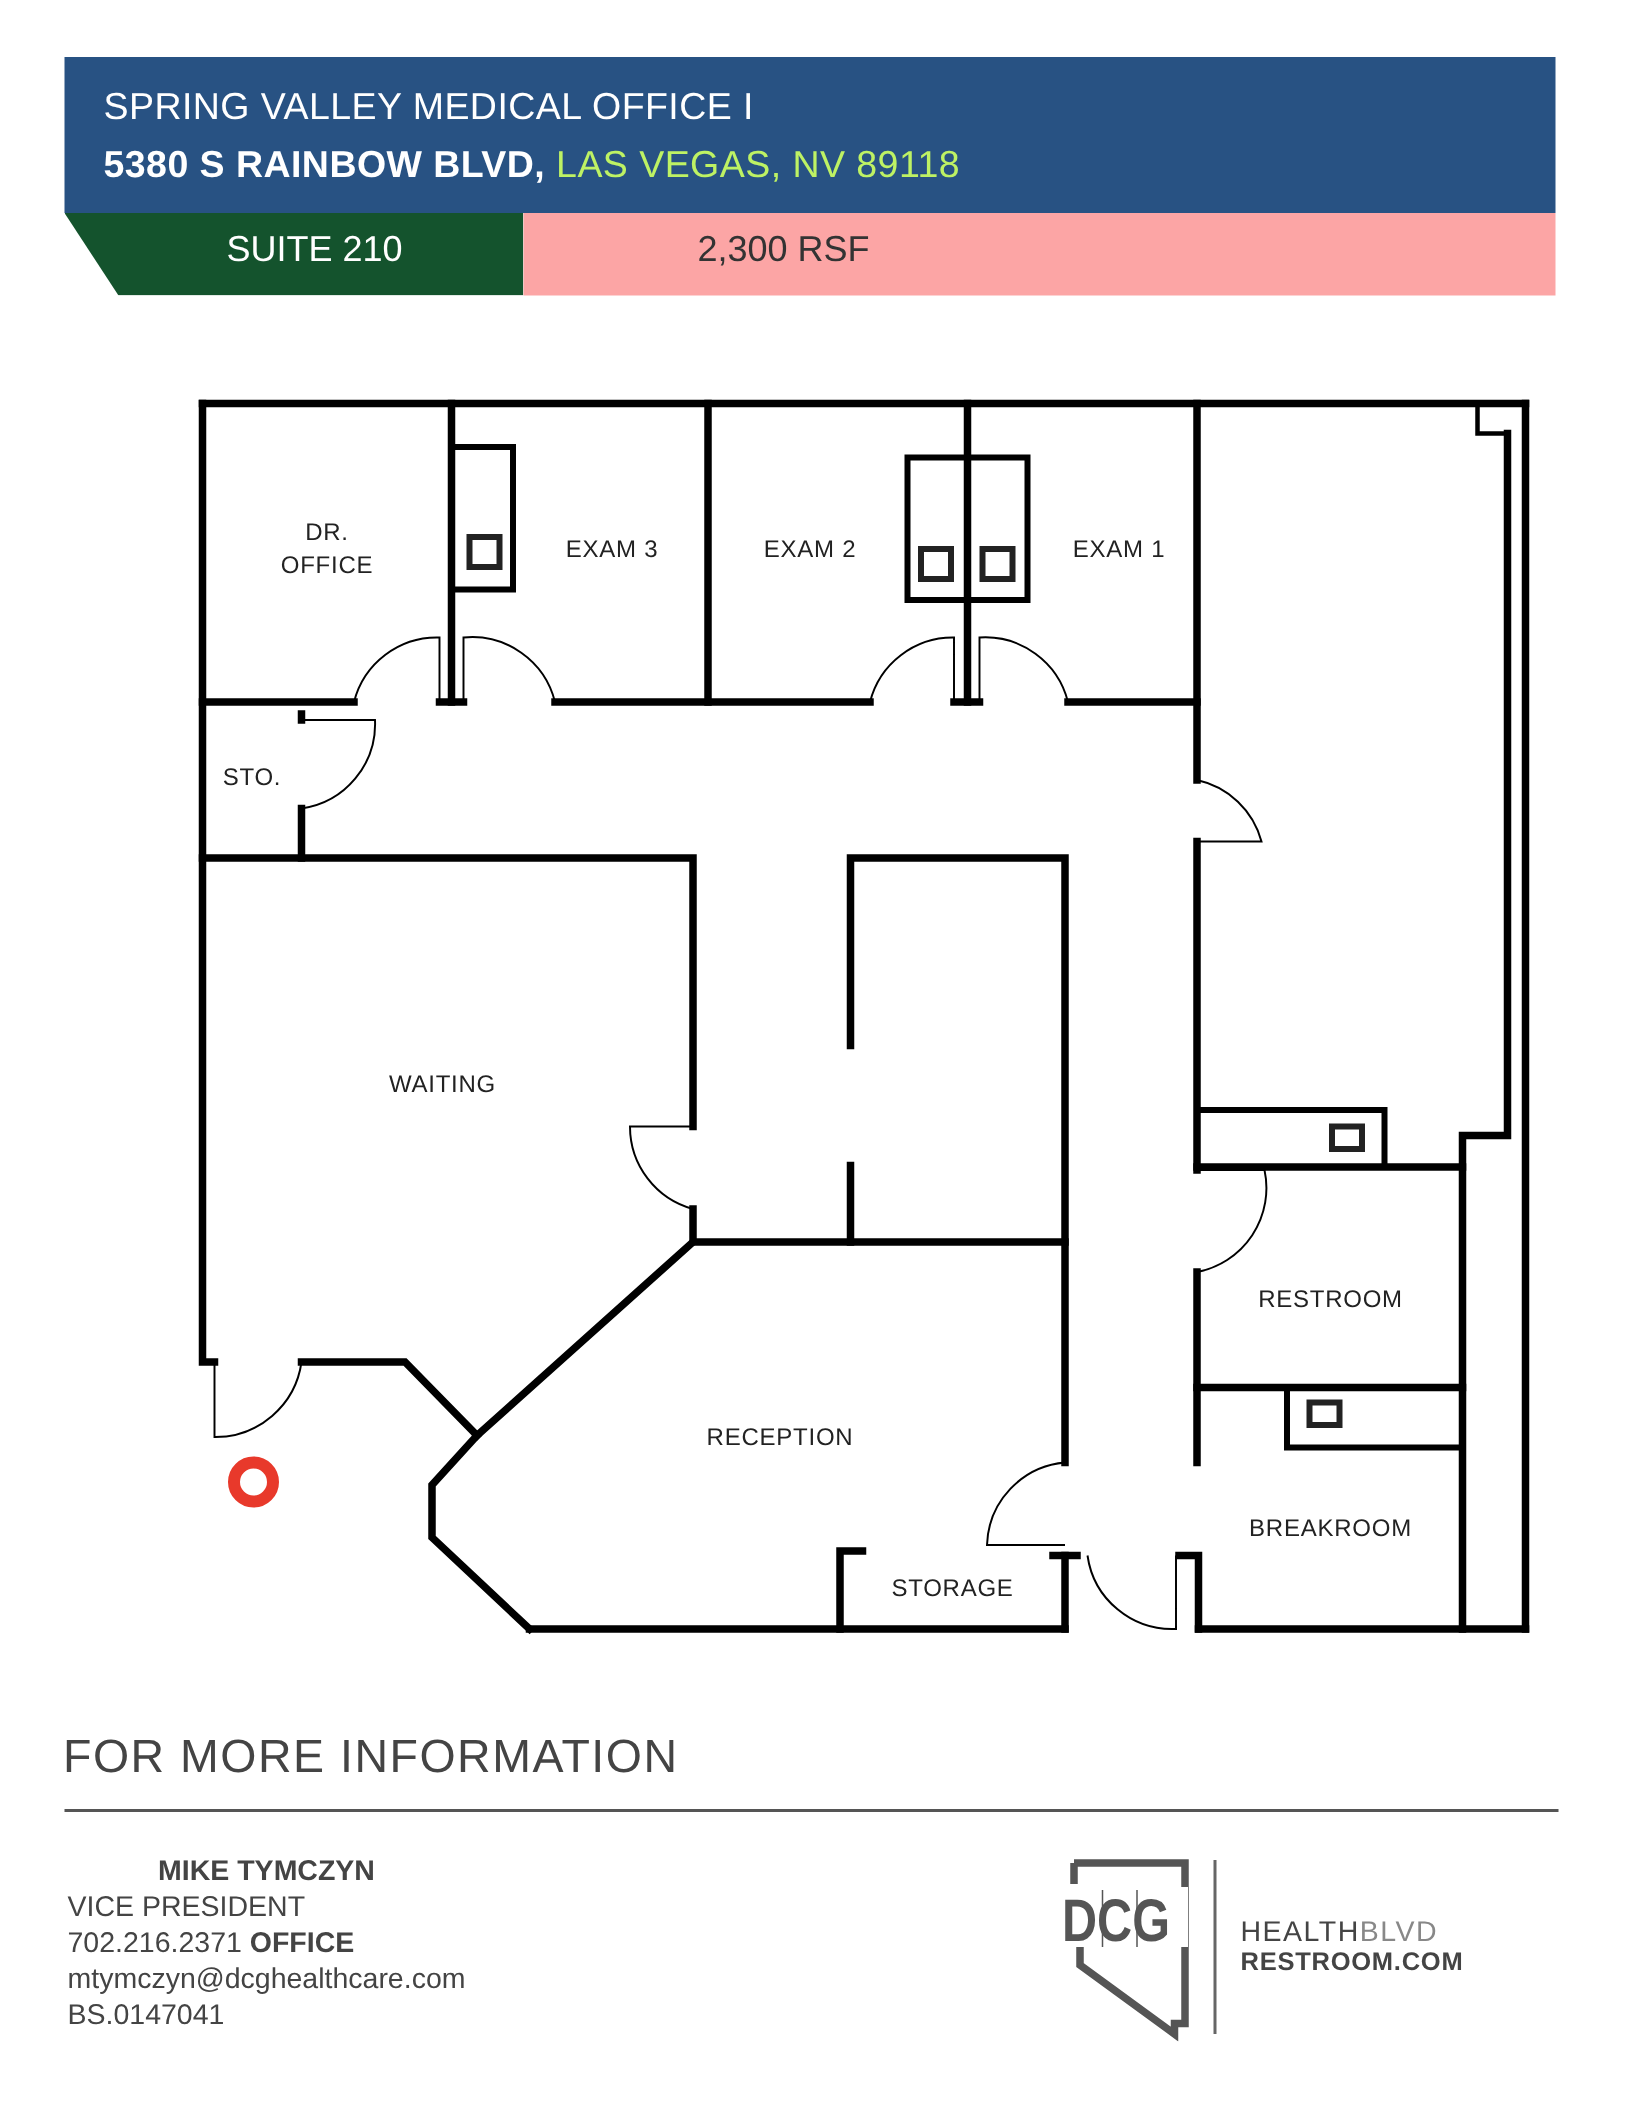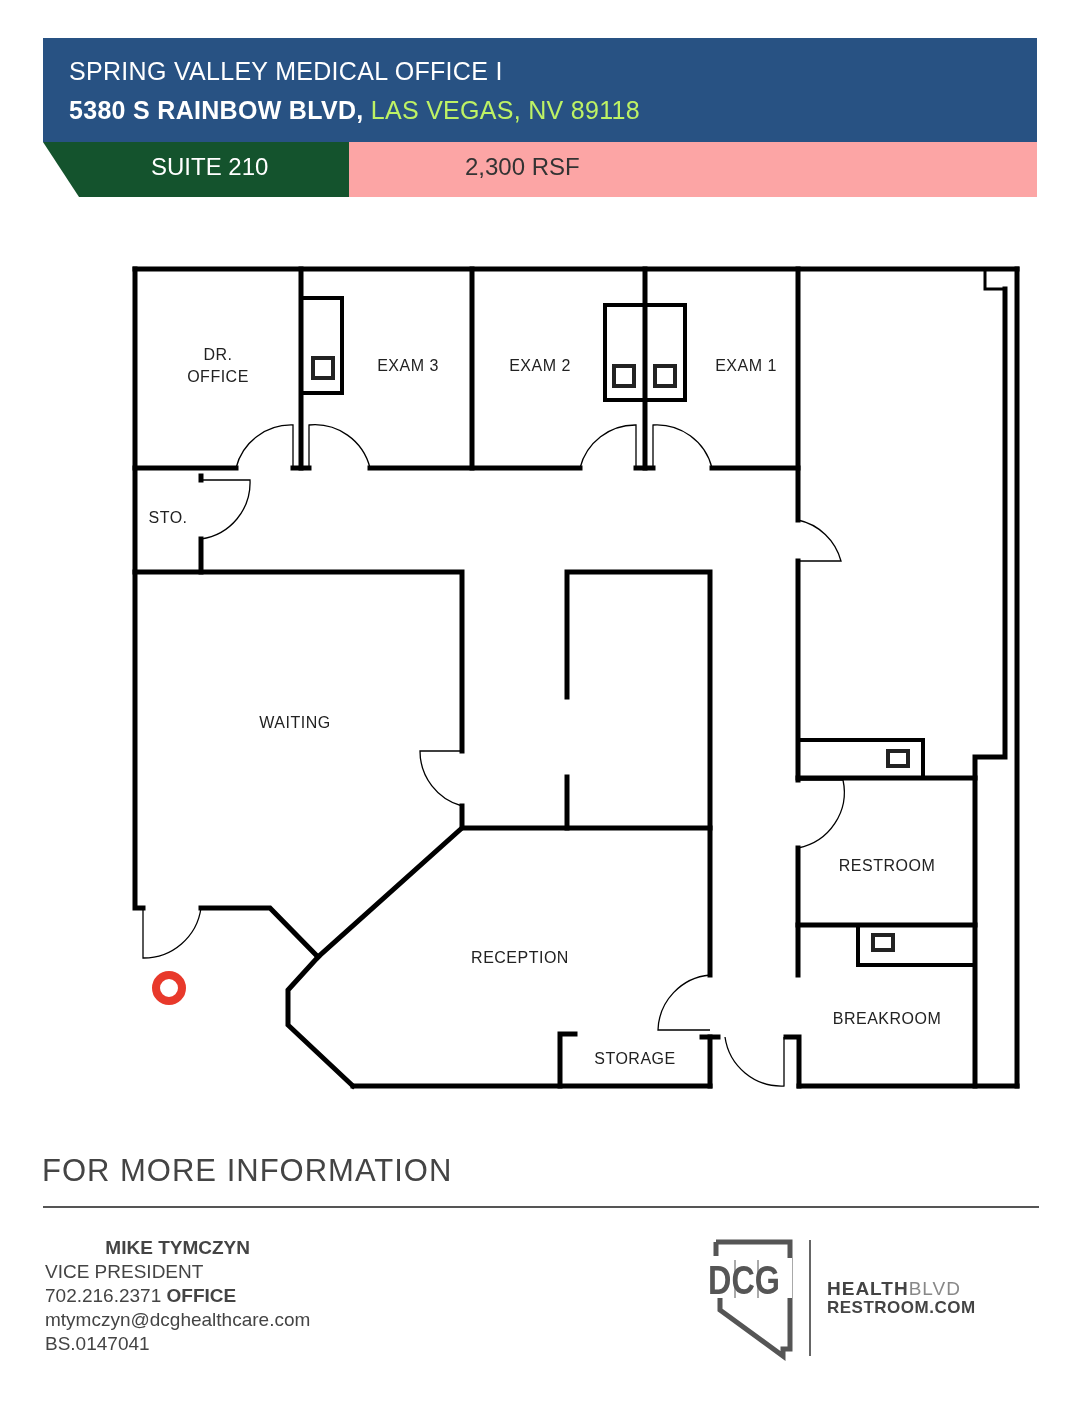--- a/index.html
+++ b/index.html
@@ -25,21 +25,21 @@
   .info-title { position: absolute; left: 42px; top: 1153px; font-size: 31px; color: #444; letter-spacing: 1px; }
   .info-rule { position: absolute; left: 43px; top: 1206px; width: 996px; height: 2px; background: #555; }
 
   .contact { position: absolute; left: 45px; top: 1236px; font-size: 19px; color: #444; line-height: 24px; }
   .contact .name { font-weight: bold; font-size: 19px; text-align: center; }
   .contact .phone b { font-weight: bold; }
 
   .logo { position: absolute; left: 700px; top: 1236px; width: 330px; height: 125px; }
   .logo .divider { position: absolute; left: 109px; top: 4px; width: 2px; height: 116px; background: #666; }
   .logo .hc { position: absolute; left: 127px; top: 42px; font-size: 19px; letter-spacing: 1px; color: #444; }
-  .logo .hc b { font-weight: bold; }
+  .logo .hc b { font-weight: normal; }
   .logo .hc span { color: #888; font-weight: normal; }
   .logo .url { position: absolute; left: 127px; top: 62px; font-size: 17px; font-weight: bold; color: #444; letter-spacing: 0.5px; }
 </style>
 </head>
 <body>
 
 <div class="header">
   <div class="title">SPRING VALLEY MEDICAL OFFICE I</div>
   <div class="address">
     <b>5380 S RAINBOW BLVD,</b>

